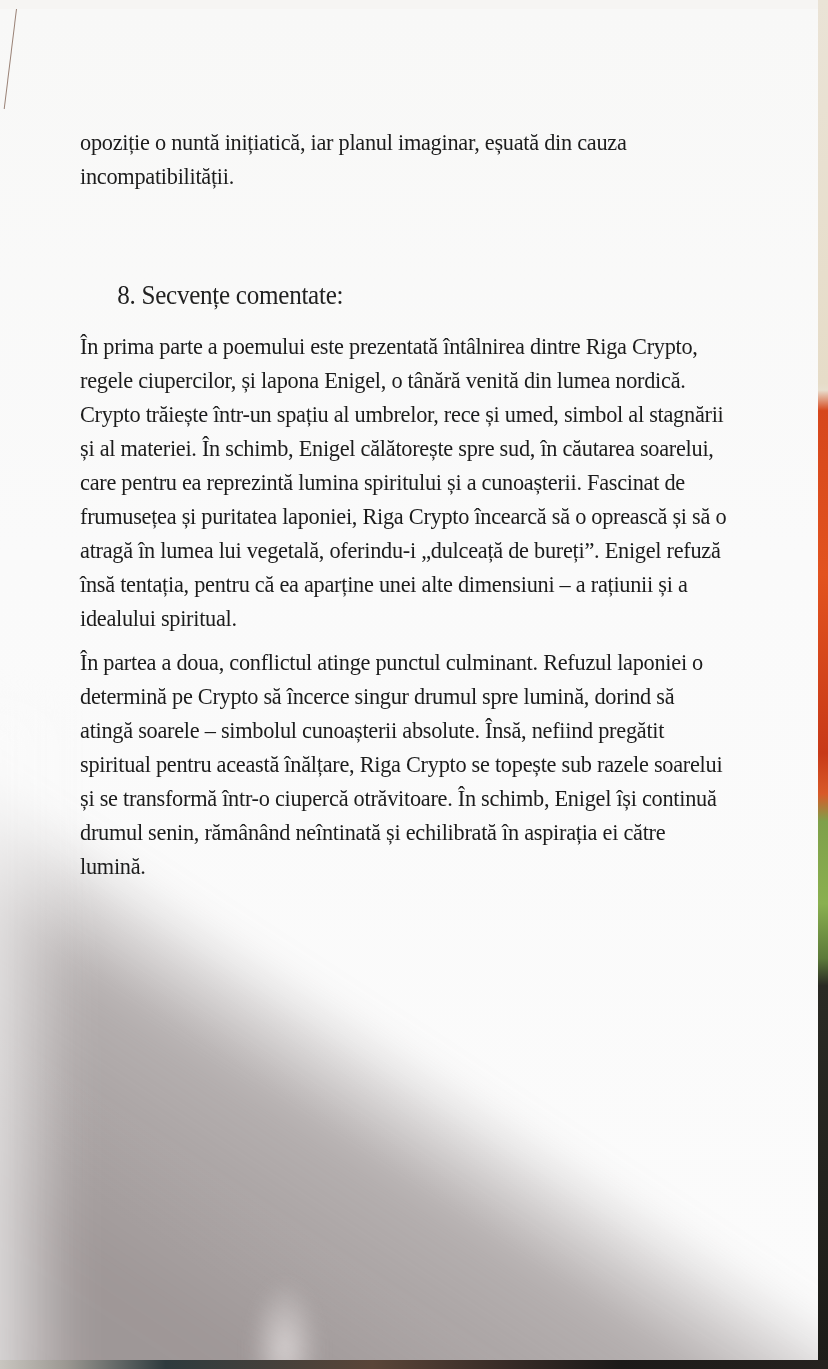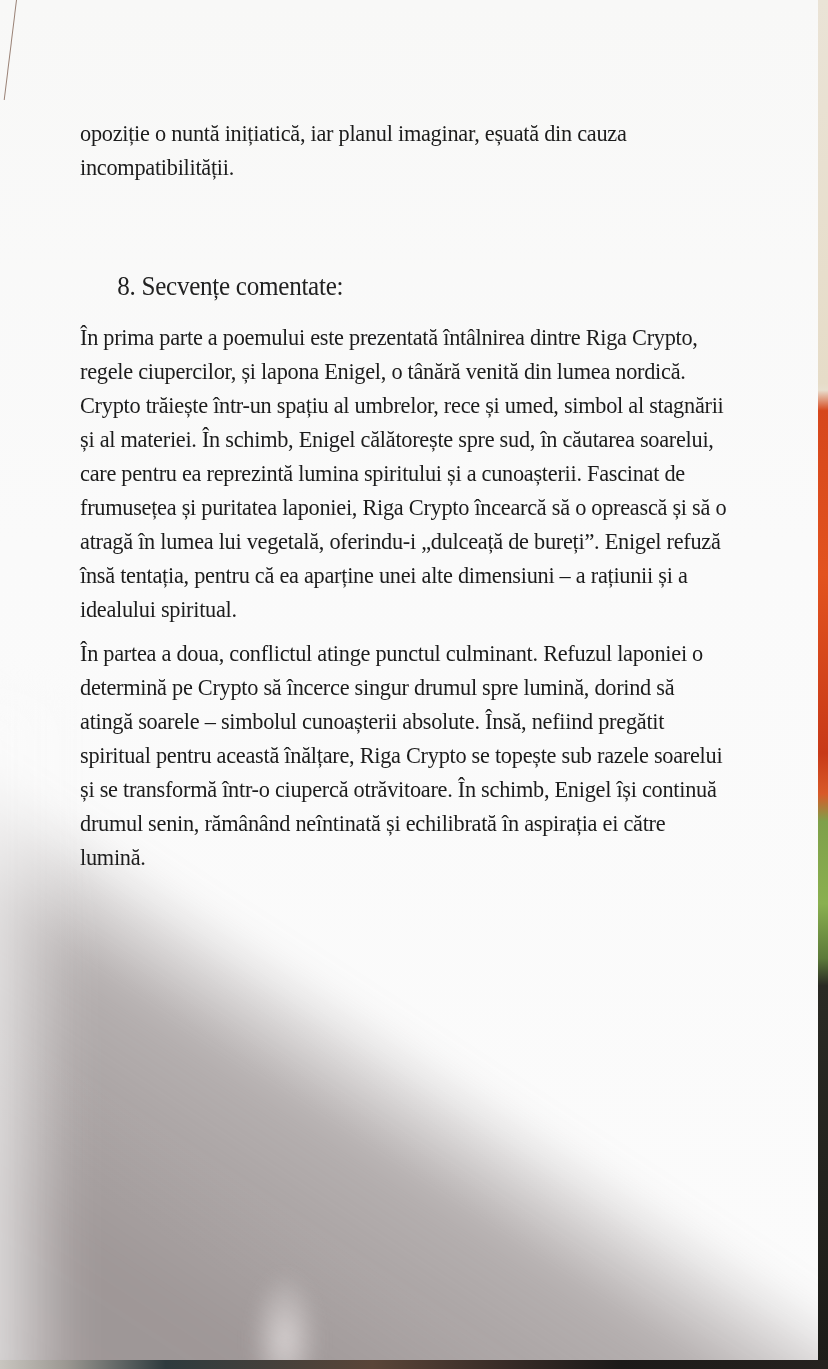--- a/index.html
+++ b/index.html
@@ -10,21 +10,21 @@
       width: 828px;
       height: 1369px;
       position: relative;
       overflow: hidden;
       background: #f6f5f3;
       font-family: "Liberation Serif", "DejaVu Serif", serif;
     }
     .page {
       position: absolute;
       left: 0;
-      top: 0;
+      top: 9px;
       width: 820px;
       height: 1360px;
       background: linear-gradient(180deg, #f8f8f7 0%, #fafafa 40%, #fbfbfb 100%);
       overflow: hidden;
     }
     .page-edge-line {
       position: absolute;
       left: 2px;
       top: 0;
       width: 14px;

